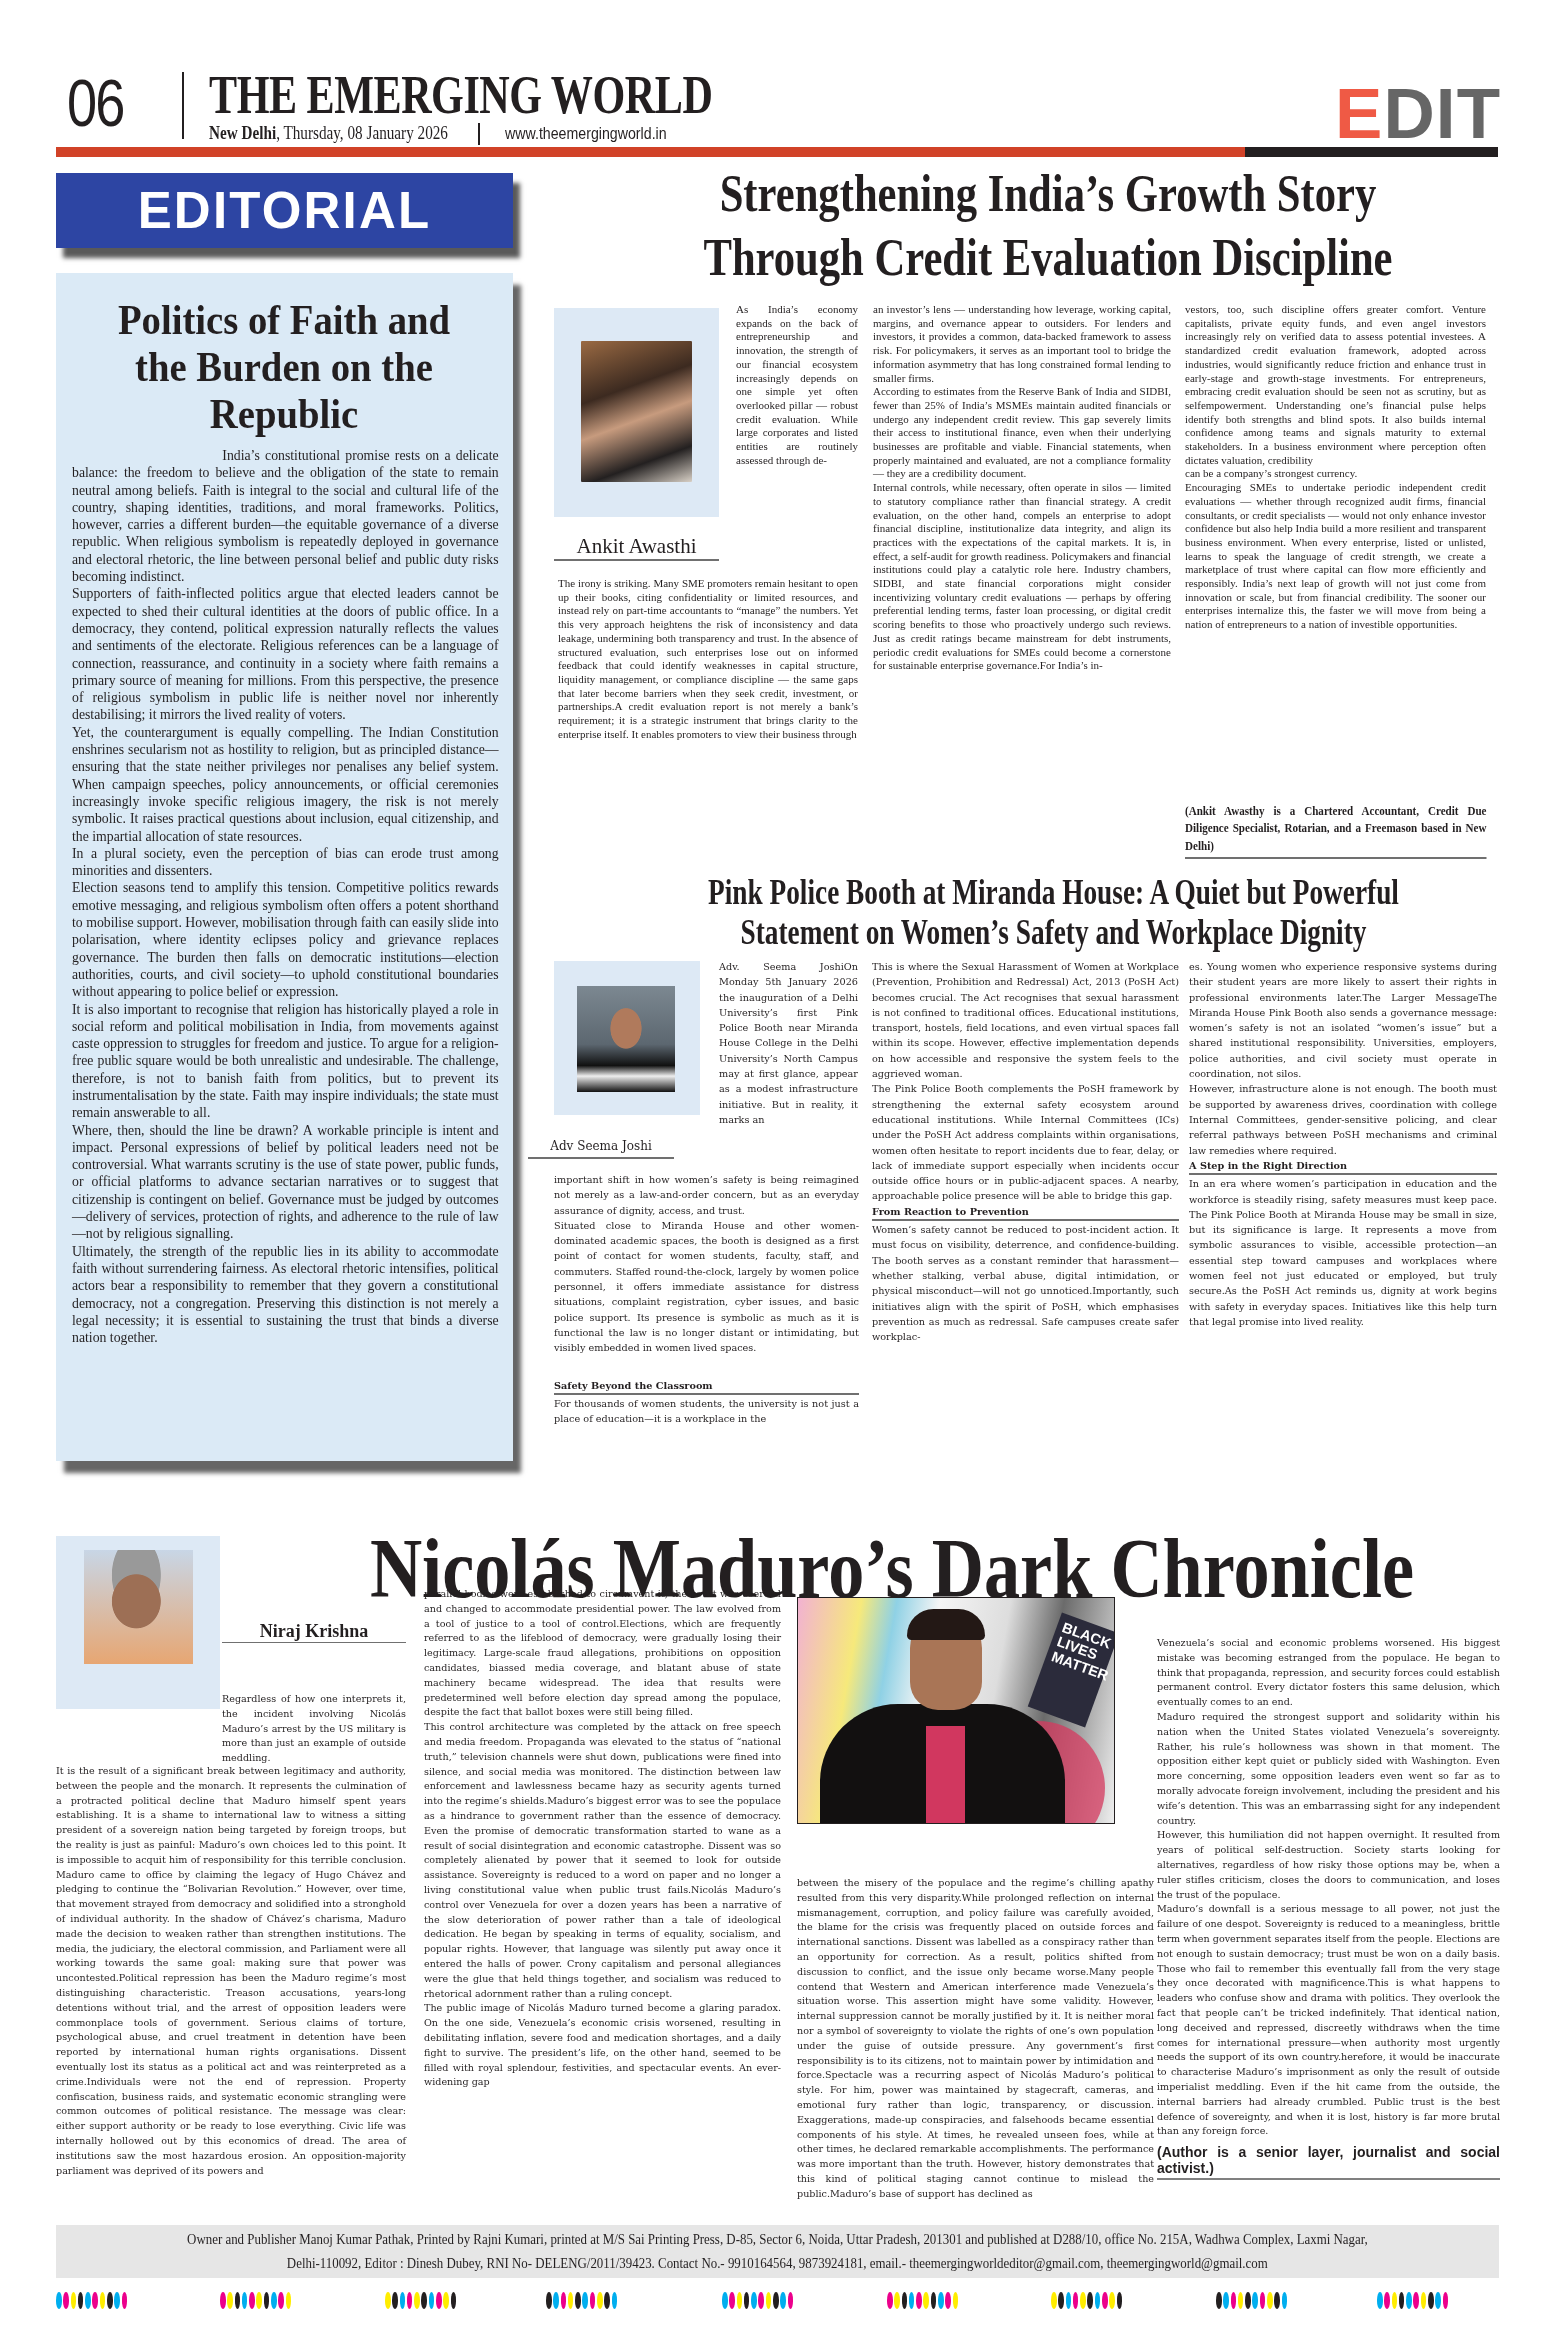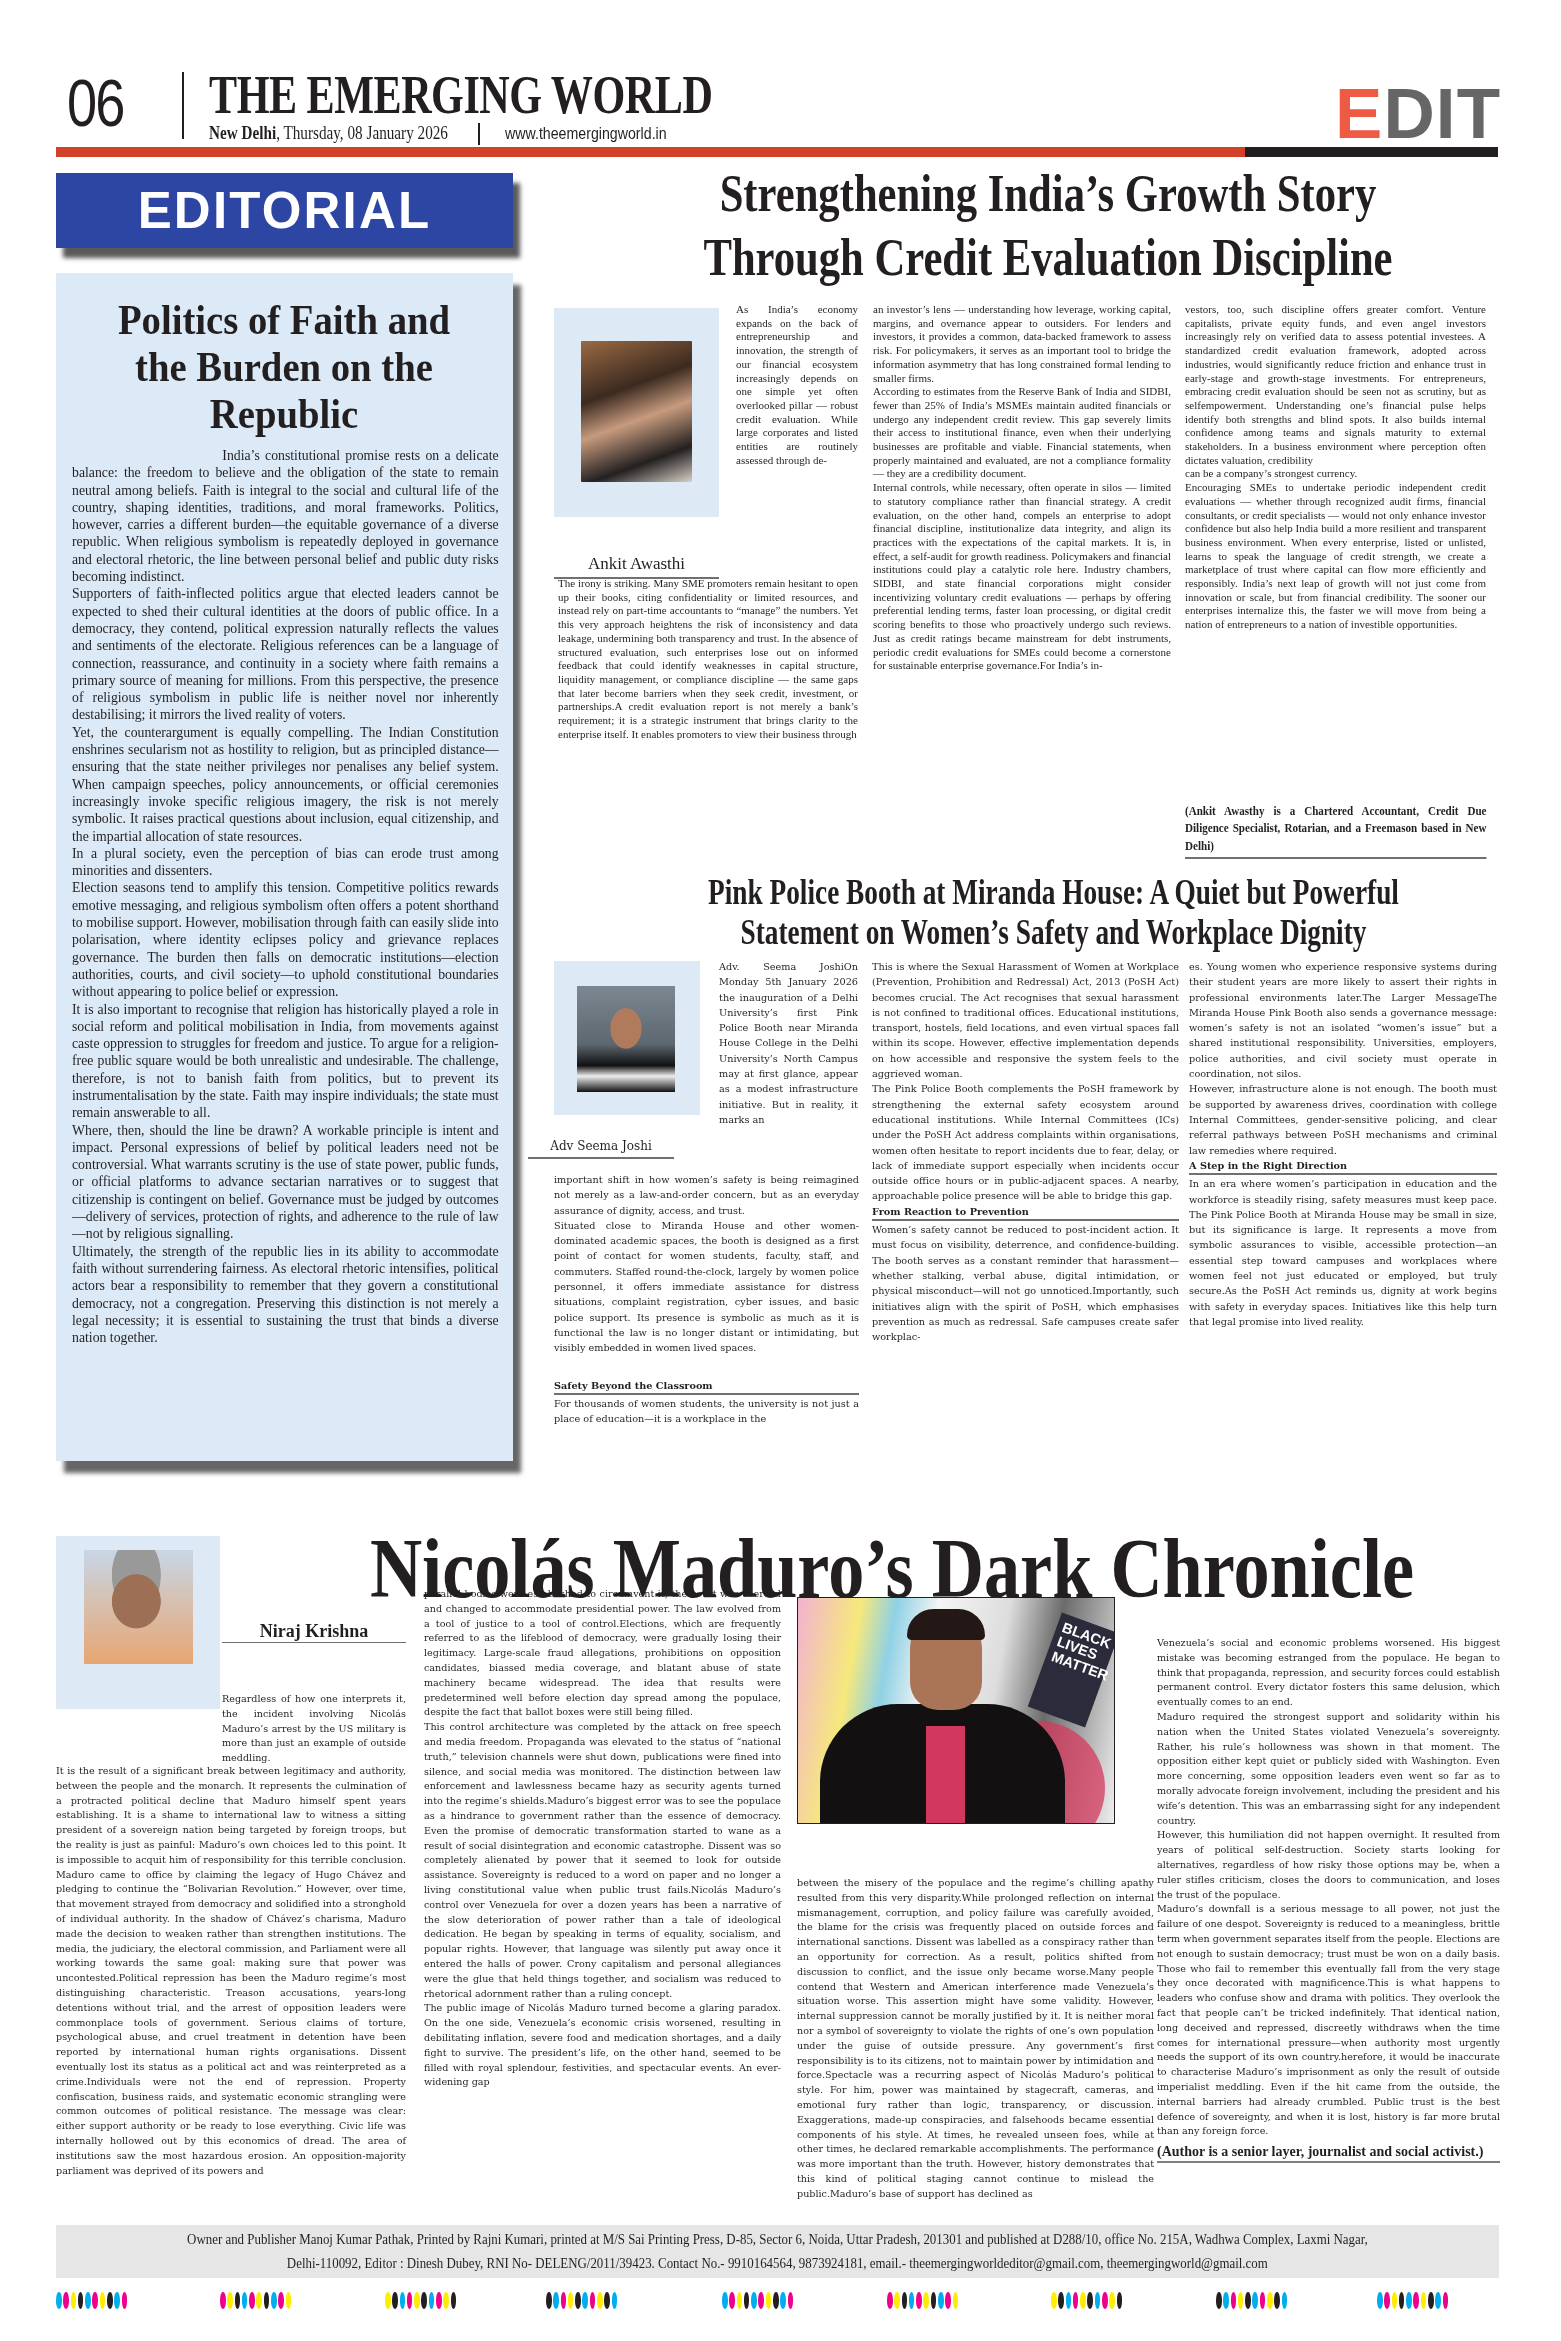--- a/index.html
+++ b/index.html
@@ -28,21 +28,21 @@
   .ed-title { left: 72px; top: 296px; width: 424px; text-align: center; font-weight: bold; font-size: 43px; line-height: 47px; transform: scaleX(0.9); }
   .ed-body { left: 72px; top: 446px; width: 427px; font-size: 15.3px; line-height: 17.3px; text-align: justify; transform: scaleX(0.9); transform-origin: left top; width: 474px; }
   .ed-body p:first-child { text-indent: 167px; }
 
   
   .cr-title { left: 535px; top: 162px; width: 1026px; text-align: center; font-weight: bold; font-size: 52px; line-height: 64px; transform: scaleX(0.82); transform-origin: center top; }
   .photo-frame { background: #dde9f5; }
   .cr-photo-frame { left: 554px; top: 308px; width: 165px; height: 209px; }
   .cr-photo { left: 581px; top: 341px; width: 111px; height: 141px; background: linear-gradient(160deg,#9a6a43 0%,#3c2a20 35%,#c79b7e 55%,#232020 80%,#d8d0c6 100%); border-radius: 1.1px; }
   .byline { font-size: 22px; text-align: center; }
-  .cr-byline { left: 554px; top: 551px; width: 165px; border-bottom: 2.8px solid #707070; font-size: 17px; line-height: 26px; }
+  .cr-byline { left: 554px; top: 533px; width: 165px; border-bottom: 2.8px solid #707070; font-size: 21px; line-height: 26px; }
   .body-text { font-size: 11px; line-height: 13.7px; text-align: justify; }
   .cr-col1a { left: 736px; top: 303px; width: 122px; }
   .cr-col1b { left: 558px; top: 577px; width: 300px; }
   .cr-col2 { left: 873px; top: 303px; width: 298px; }
   .cr-col3 { left: 1185px; top: 303px; width: 301px; }
   .cr-bio { left: 1185px; top: 803px; width: 301px; font-weight: bold; font-size: 12.3px; line-height: 17.3px; text-align: justify; border-bottom: 2.8px solid #707070; padding-bottom: 2.2px; transform: scaleX(0.9); transform-origin: left; width: 335px; }
 
   
   .pp-title { left: 546px; top: 873px; width: 1015px; text-align: center; font-weight: bold; font-size: 35px; line-height: 40px; transform: scaleX(0.78); transform-origin: center top; }
   .pp-photo-frame { left: 554px; top: 961px; width: 146px; height: 154px; }
@@ -66,21 +66,21 @@
   .md-col2 { left: 424px; top: 1543px; width: 357px; }
   .md-photo-main { left: 797px; top: 1597px; width: 318px; height: 227px; border: 1.7px solid #231f20; overflow: hidden; background: linear-gradient(100deg,#f2b2d2 0%,#f6e97b 18%,#8fd1e5 28%,#f5f5f5 40%,#ddd 60%,#6b6b6b 75%,#efefef 100%); }
   .md-photo-main .suit { position: absolute; left: 22px; top: 106px; width: 245px; height: 123px; background: #121010; border-radius: 78px 78px 0 0; }
   .md-photo-main .tie { position: absolute; left: 128px; top: 128px; width: 39px; height: 100px; background: #d1375f; }
   .md-photo-main .head { position: absolute; left: 112px; top: 16.7px; width: 72px; height: 95px; background: #a97556; border-radius: 33px 33px 28px 28px; }
   .md-photo-main .hair { position: absolute; left: 109px; top: 11px; width: 78px; height: 31px; background: #231815; border-radius: 33px 33px 5.6px 5.6px; }
   .md-photo-main .red { position: absolute; left: 173px; top: 123px; width: 134px; height: 134px; border-radius: 50%; background: rgba(214,58,95,0.75); }
   .md-photo-main .sign { position: absolute; left: 245px; top: 22px; width: 61px; height: 100px; background: #2b2b3b; transform: rotate(20deg); color: #fff; font-family: "Liberation Sans", sans-serif; font-weight: bold; font-size: 14.5px; line-height: 15.6px; padding: 5.6px; }
   .md-col3 { left: 797px; top: 1832px; width: 357px; }
   .md-col4 { left: 1157px; top: 1592px; width: 343px; }
-  .md-bio { font-family: Liberation Serif, serif; font-weight: bold; font-size: 14px; line-height: 16.7px; margin-top: 4.5px; border-bottom: 2.8px solid #808080; padding-bottom: 1.1px; }
+  .md-bio { font-family: Liberation Sans, sans-serif; font-weight: bold; font-size: 14px; line-height: 16.7px; margin-top: 4.5px; border-bottom: 2.8px solid #808080; padding-bottom: 1.1px; }
 
   
   .footer { left: 56px; top: 2225px; width: 1443px; height: 53px; background: #e6e6e6; text-align: center; font-size: 15px; line-height: 23.4px; padding-top: 3.3px; }
   .footer span { display: inline-block; transform: scaleX(0.86); }
   .reg { top: 2292px; height: 16.7px; display: flex; gap: 1.7px; }
   .reg i { display: block; width: 5.6px; height: 16.7px; border-radius: 50%; }
 </style>
 </head>
 <body>
 

